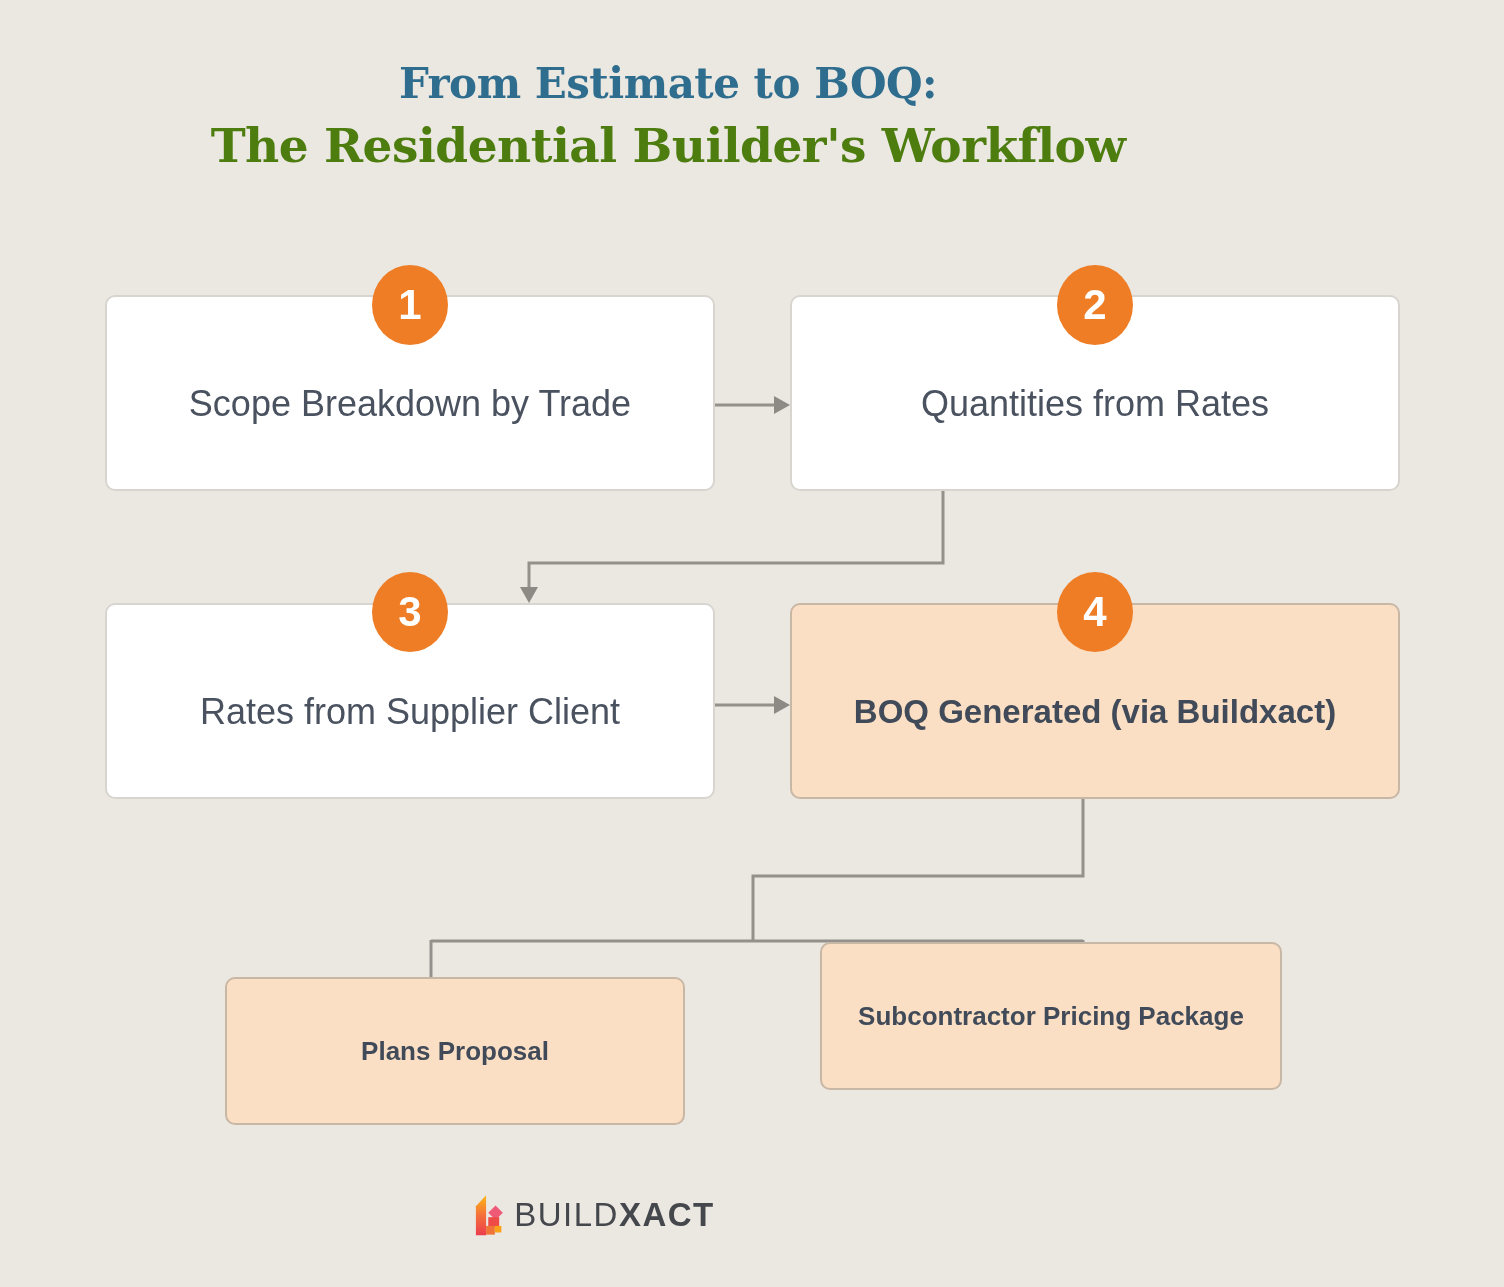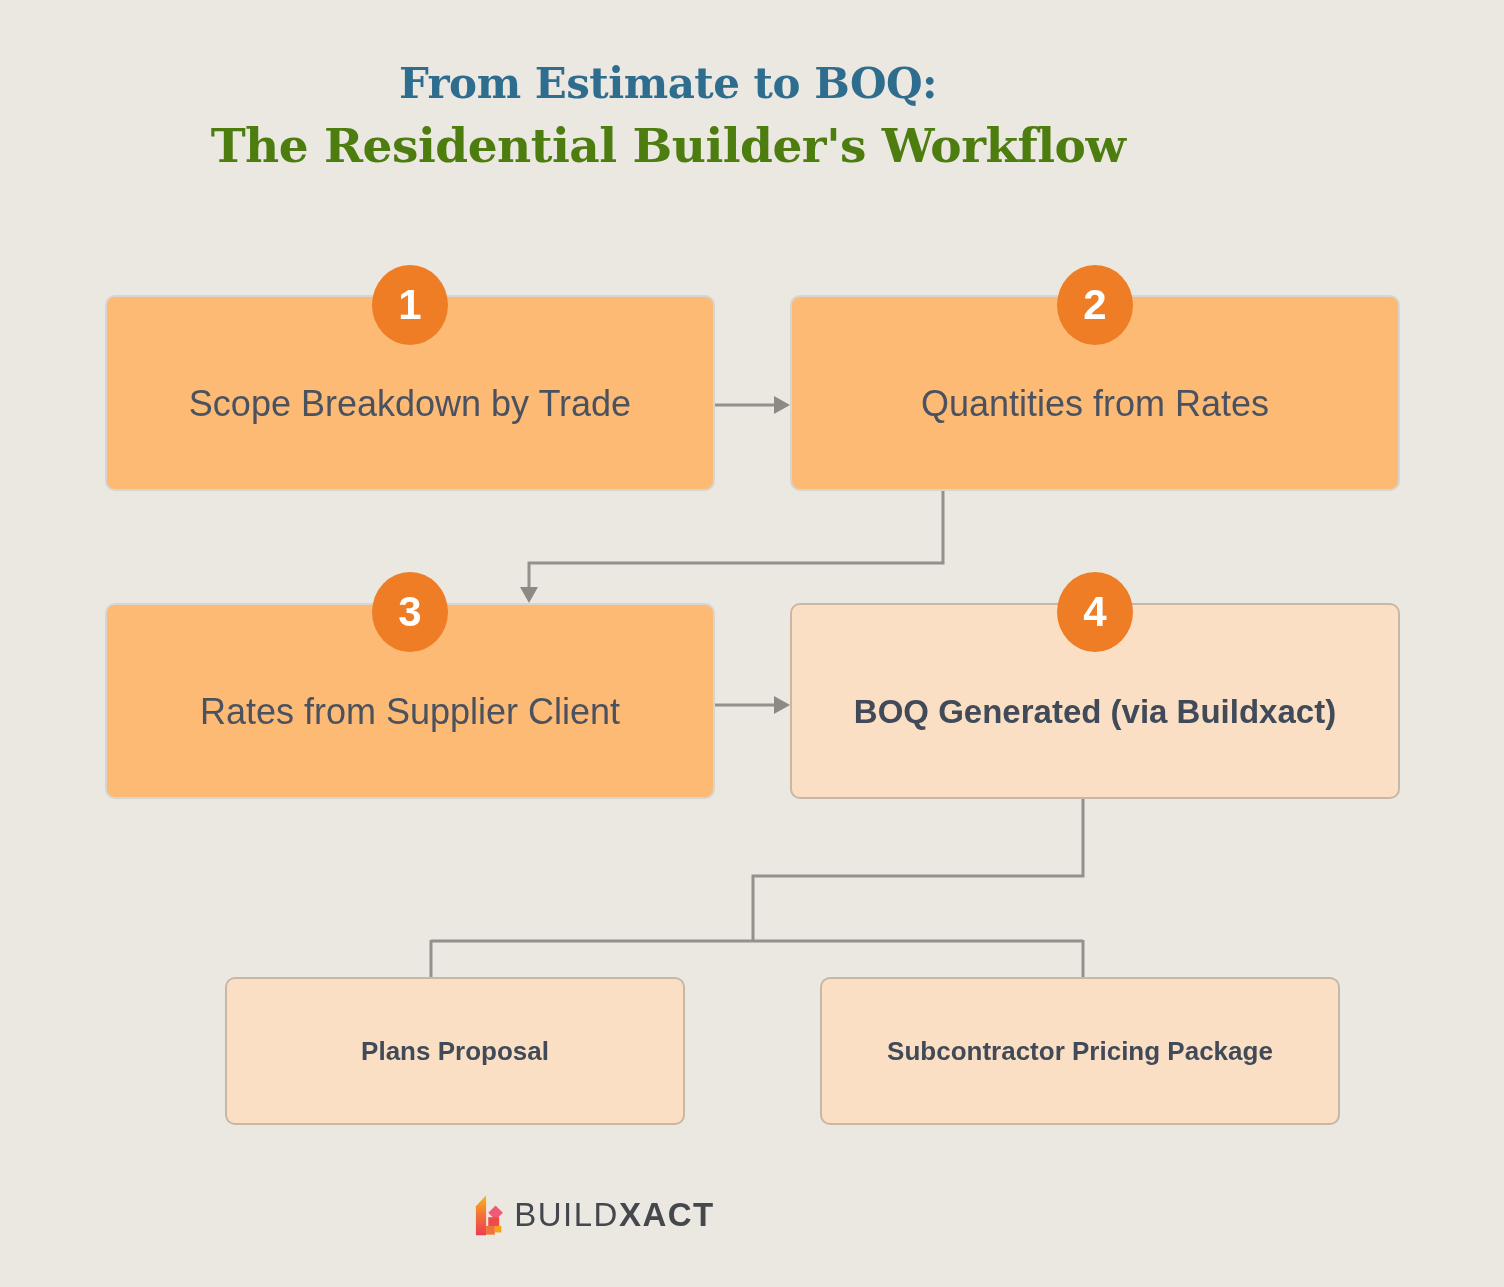--- a/index.html
+++ b/index.html
@@ -43,21 +43,21 @@
   }
   .title-line2 {
     font-size: 47px;
     line-height: 1.25;
     color: #4d7c0f;
     letter-spacing: -0.5px;
     margin: 6px 0 0 0;
   }
   .card {
     position: absolute;
-    background: #fdba74;
+    background: #ffffff;
     border: 2px solid #d8d5d0;
     border-radius: 10px;
     z-index: 2;
     display: flex;
     align-items: center;
     justify-content: center;
     box-sizing: border-box;
   }
   .card.step {
     width: 610px;
@@ -178,21 +178,21 @@
   <div class="badge" style="left:372px; top:572px;">3</div>
 
   <div class="card step highlight" style="left:790px; top:603px;">
     <div class="card-label bold">BOQ Generated (via Buildxact)</div>
   </div>
   <div class="badge" style="left:1057px; top:572px;">4</div>
 
   <div class="card out" style="left:225px; top:977px;">
     <div class="out-label">Plans Proposal</div>
   </div>
-  <div class="card out" style="left:820px; top:977px; width:520px;">
+  <div class="card out" style="left:820px; top:942px; width:462px;">
     <div class="out-label">Subcontractor Pricing Package</div>
   </div>
 
   <div class="logo">
     <svg class="logo-mark" viewBox="0 0 44 60">
       <defs>
         <linearGradient id="bstem" x1="0" y1="0" x2="0" y2="1">
           <stop offset="0" stop-color="#fcb615"></stop>
           <stop offset="0.5" stop-color="#f4703a"></stop>
           <stop offset="1" stop-color="#ec3d4e"></stop>

